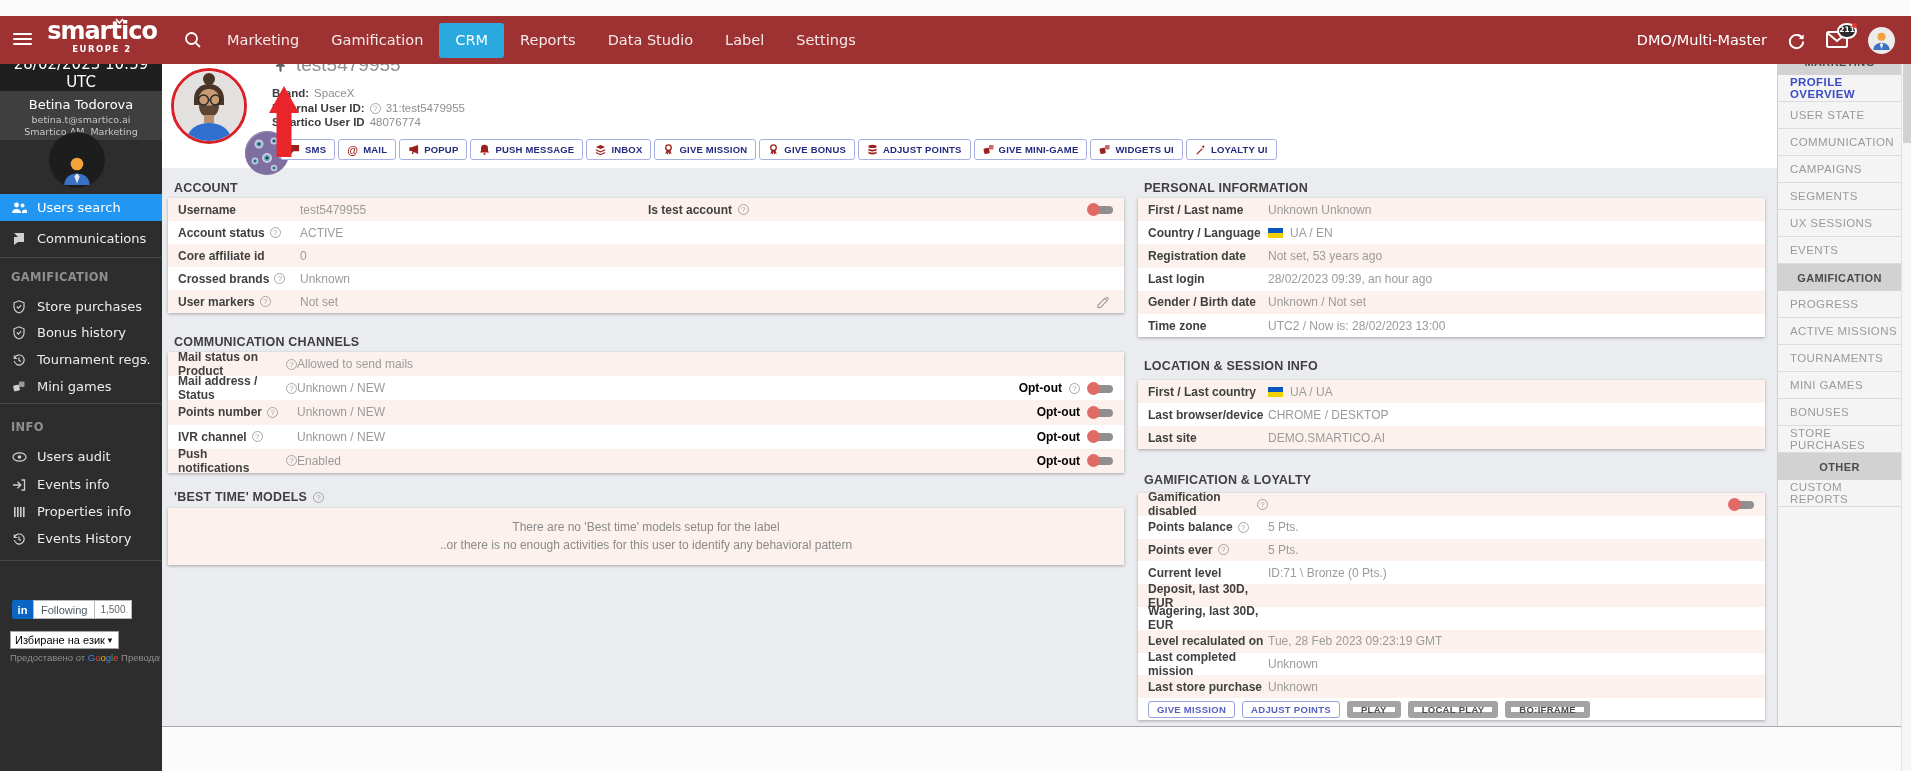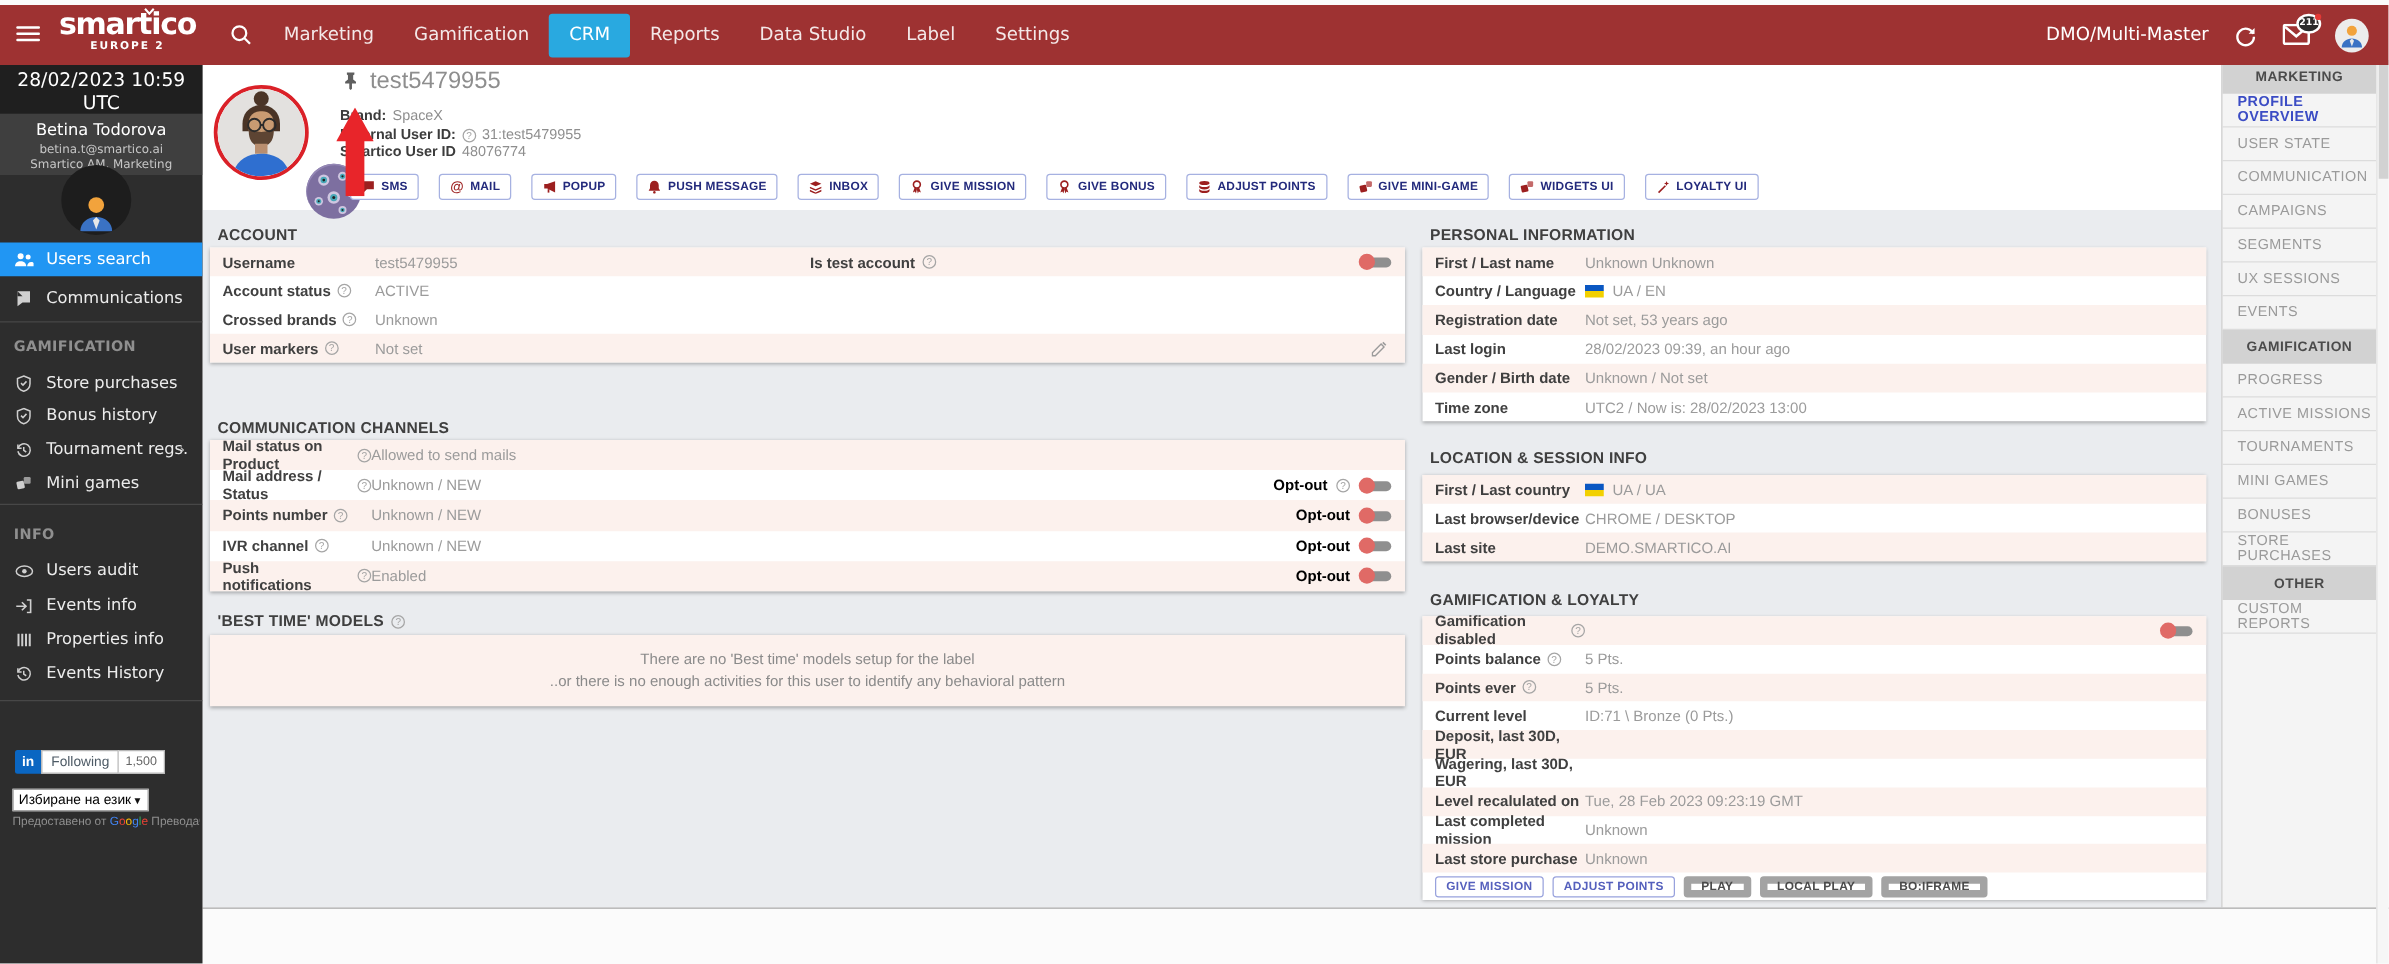--- a/index.html
+++ b/index.html
@@ -1,19 +1,19 @@
 <!DOCTYPE html>
 <html><head>
 <meta charset="utf-8">
 <style>
 *{margin:0;padding:0;box-sizing:border-box}
 body{margin:0;background:#fff}
 .app{position:relative;width:1911px;height:771px;background:#fbfbfb;overflow:hidden;font-family:"Liberation Sans",sans-serif}
 
-.topbar{position:absolute;left:0;top:4px;width:1911px;height:48px;background:#9e3232;color:#fff;font-family:"DejaVu Sans",sans-serif;z-index:40}
+.topbar{position:absolute;left:0;top:16px;width:1911px;height:48px;background:#9e3232;color:#fff;font-family:"DejaVu Sans",sans-serif;z-index:40}
 .burger{position:absolute;left:13px;top:17px;width:19px;cursor:pointer}
 .burger span{display:block;height:2px;background:#fff;margin-bottom:3px;border-radius:1px}
 .logo{position:absolute;left:46px;top:3px;width:112px;text-align:center;line-height:1}
 .logo .word{font-size:24px;font-weight:bold;letter-spacing:-1px}
 .logo .caron{position:absolute;left:69px;top:-1px;width:9px;height:6px}
 .logo .env{font-size:8.5px;font-weight:bold;letter-spacing:1.5px;margin-top:2px}
 .search-ic{position:absolute;left:183px;top:14px;width:20px;height:20px}
 .nav{position:absolute;left:211px;top:0;height:48px;display:flex;align-items:center}
 .nav-item{padding:0 16px;font-size:14.5px;color:#f4e8e8;height:48px;display:flex;align-items:center;cursor:pointer}
 .nav-item.active{background:#29a9e0;color:#fff;border-radius:3px;height:35px;margin-top:0px}
@@ -51,21 +51,21 @@
 
 .main{position:absolute;left:162px;top:48px;width:1615px;height:678px;background:#eaecef;overflow:hidden}
 .ph-band{position:absolute;left:0;top:0;width:1615px;height:120px;background:#fff}
 .pava{position:absolute;left:9px;top:20px;width:76px;height:76px;border-radius:50%;border:3px solid #da2128;overflow:hidden;z-index:2}
 .ball{position:absolute;left:82px;top:82px;width:46px;height:46px;z-index:3}
 .redarrow{position:absolute;left:107px;top:38px;width:30px;height:71px;z-index:6}
 .pin{position:absolute;left:112px;top:9px;width:13px;height:15px;z-index:2}
 .uname{position:absolute;left:134px;top:6px;font-size:19px;color:#8e8e8e;z-index:2}
 .pline{position:absolute;left:110px;font-size:11.5px;color:#8e8e8e;display:flex;align-items:center;gap:5px;z-index:2}
 .pline b{color:#3c3c3c}
-.actions{position:absolute;left:118px;top:91px;display:flex;gap:16px;z-index:4}
+.actions{position:absolute;left:118px;top:91px;display:flex;gap:3px;z-index:4}
 .abtn{height:21px;border:1px solid #a6b1e1;border-radius:3px;background:#fff;display:flex;align-items:center;padding:0 8px;gap:5px;font-size:9.5px;font-weight:bold;color:#232a7c;letter-spacing:.2px;white-space:nowrap;cursor:pointer}
 .abtn svg{flex:none}
 .qm{display:inline-flex;width:11px;height:11px;border:1px solid #a5a5a5;border-radius:50%;color:#a5a5a5;font-size:8px;align-items:center;justify-content:center;flex:none;font-weight:normal}
 .sec-title{position:absolute;font-size:12.5px;font-weight:bold;color:#3f3f3f;letter-spacing:.2px;display:flex;align-items:center;gap:6px}
 .card{position:absolute;background:#fff;box-shadow:0 1px 3px rgba(0,0,0,.3)}
 .crow{position:relative;display:flex;align-items:center;padding-left:10px;font-size:12px}
 .crow.pink{background:#fcf1ed}
 .crow .lbl{font-weight:bold;color:#404040;display:flex;align-items:center;gap:5px}
 .crow .val{color:#9b9b9b}
 .aw .lbl{width:122px}
@@ -456,20 +456,26 @@
             </span>
           </span>
       </div>
       <div class="crow" style="height:23px">
         <span class="lbl">
             <span>Account status</span>
             <span class="qm">?</span>
           </span>
           <span class="val">ACTIVE</span>
       </div>
+      <div class="crow pink" style="height:23px">
+        <span class="lbl">
+            <span>Core affiliate id</span>
+          </span>
+          <span class="val">0</span>
+      </div>
       <div class="crow" style="height:23px">
         <span class="lbl">
             <span>Crossed brands</span>
             <span class="qm">?</span>
           </span>
           <span class="val">Unknown</span>
       </div>
       <div class="crow pink" style="height:23px">
         <span class="lbl">
             <span>User markers</span>

